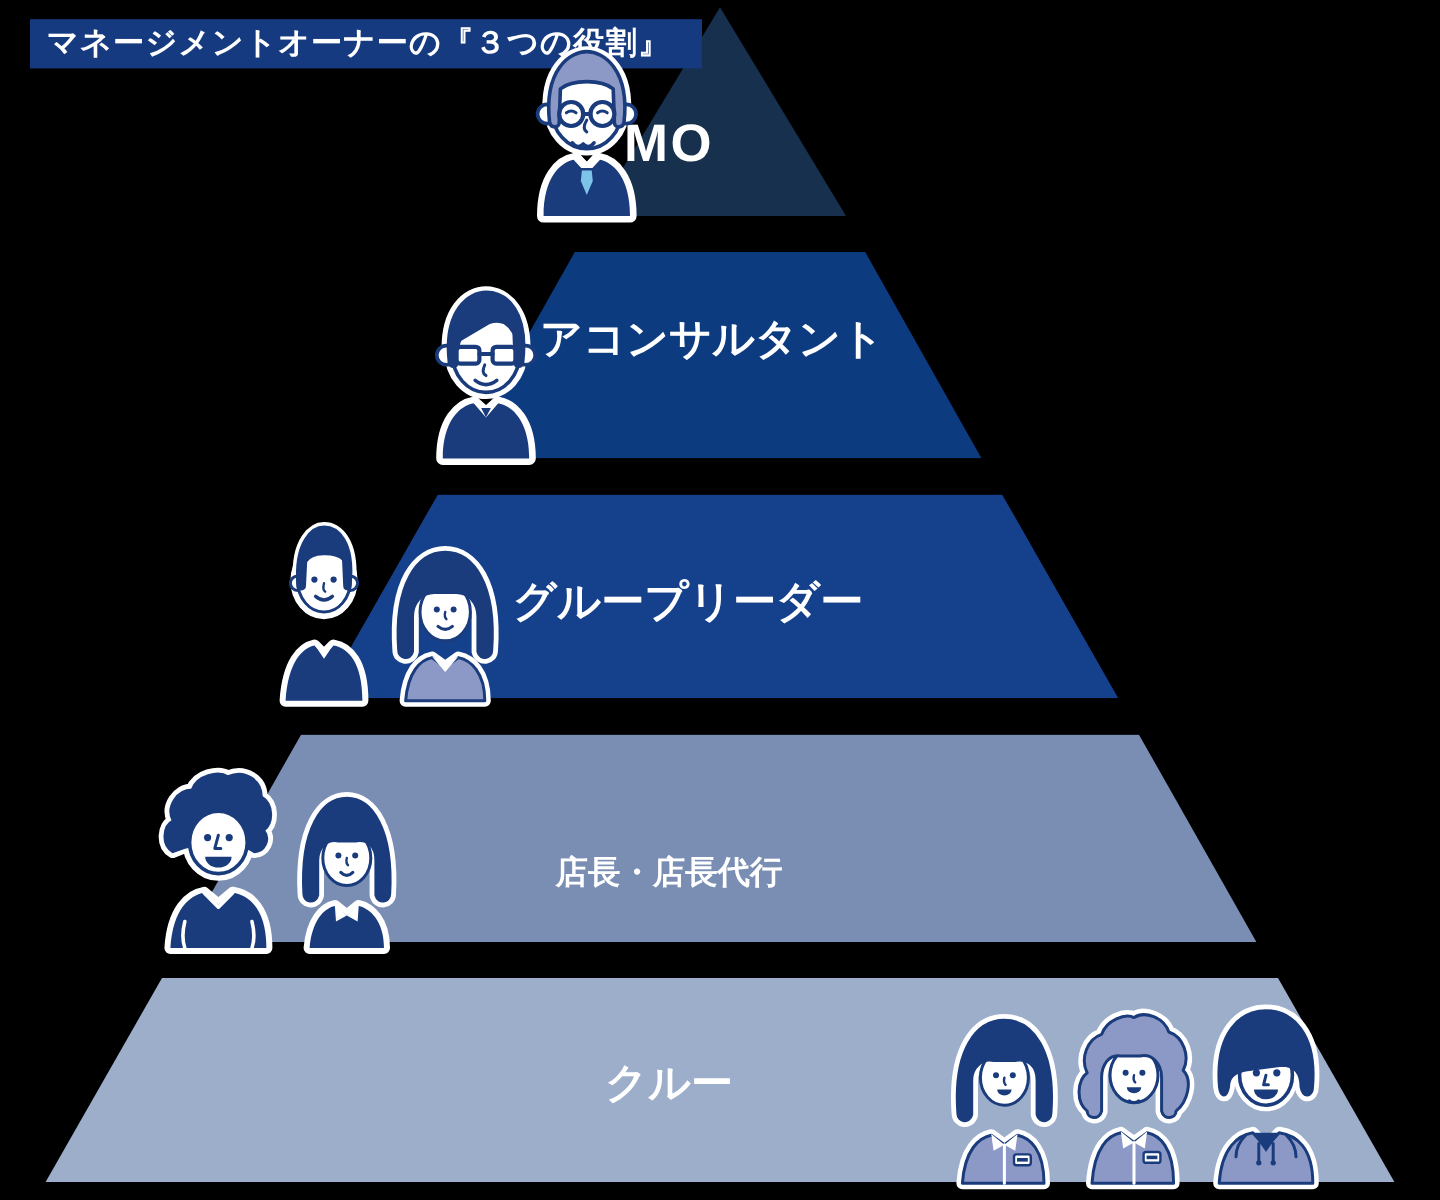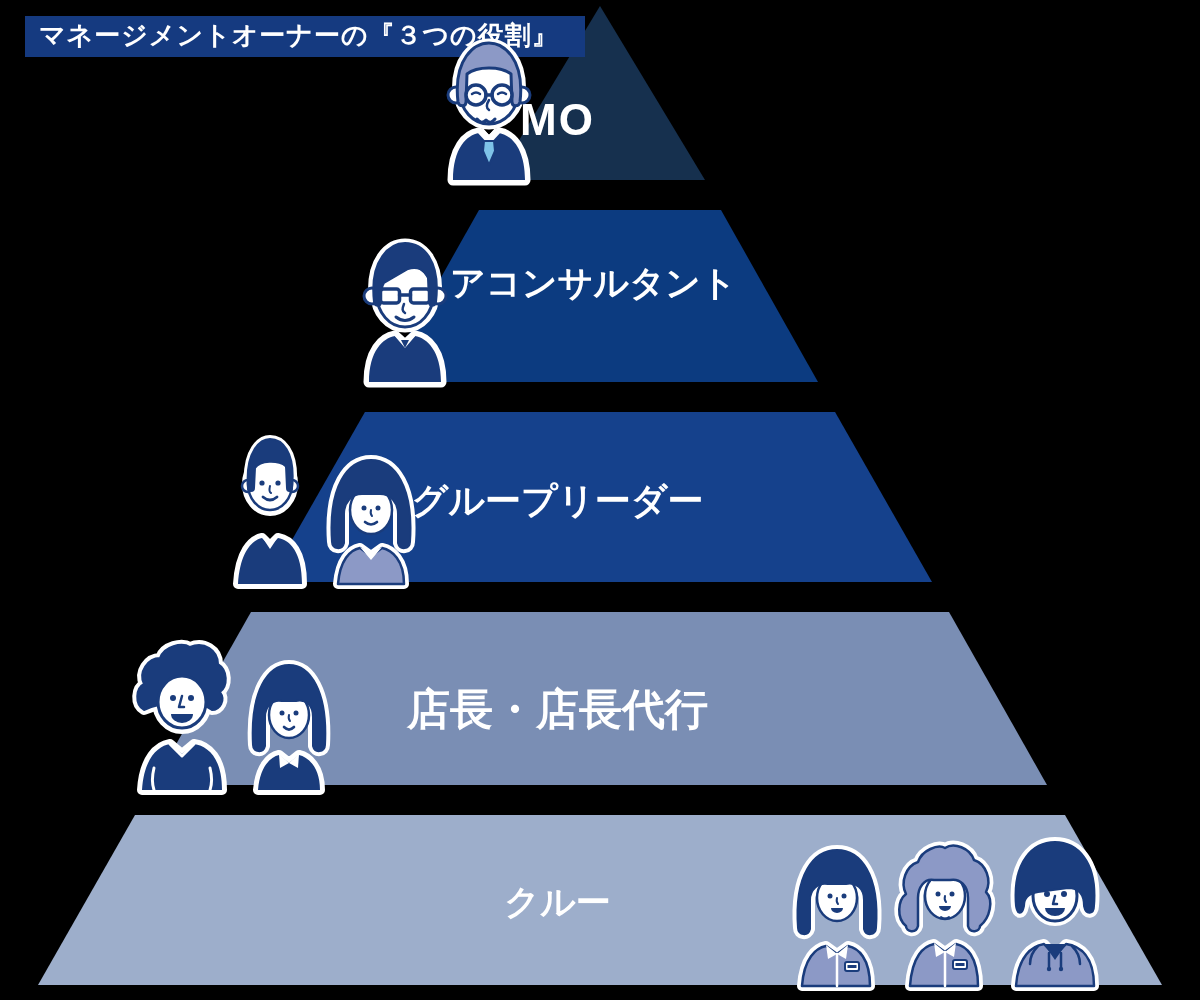--- a/index.html
+++ b/index.html
@@ -11,40 +11,40 @@
   .t1{left:495px;top:6px;width:210px;height:174px;clip-path:polygon(50% 0,100% 100%,0 100%);}
   .t2{left:382px;top:210px;width:436px;height:172px;clip-path:polygon(22.25% 0,77.75% 0,100% 100%,0 100%);}
   .t3{left:268px;top:412px;width:664px;height:170px;clip-path:polygon(14.6% 0,85.4% 0,100% 100%,0 100%);}
   .t4{left:153px;top:612px;width:894px;height:173px;clip-path:polygon(10.96% 0,89.04% 0,100% 100%,0 100%);}
   .t5{left:38px;top:815px;width:1124px;height:170px;clip-path:polygon(8.63% 0,91.37% 0,100% 100%,0 100%);}
   .tier-label{position:absolute;left:0;width:1115px;text-align:center;color:#fff;font-weight:bold;}
   .lbl-mo{top:95px;font-size:44px;font-weight:600;letter-spacing:2px;}
   .lbl-sc{top:259px;font-size:35px;line-height:47px;}
   .lbl-sc .line{display:block;}
   .lbl-gl{top:477px;font-size:36px;}
-  .lbl-t4{top:681px;font-size:43px;}
+  .lbl-t4{top:709px;font-size:27px;}
   .lbl-t5{top:879px;font-size:35px;}
   .char{position:absolute;overflow:visible;}
 </style>
 </head>
 <body>
 
 <div class="stage">
 
   <div class="tier t1" style="background-color: rgb(22, 48, 78);"></div>
   <div class="tier t2" style="background-color: rgb(12, 59, 128);"></div>
   <div class="tier t3" style="background-color: rgb(21, 65, 140);"></div>
   <div class="tier t4" style="background-color: rgb(122, 142, 180);"></div>
   <div class="tier t5" style="background-color: rgb(157, 174, 203);"></div>
 
   <div class="tier-label lbl-mo" style="color: rgb(255, 255, 255);">MO</div>
   <div class="tier-label lbl-sc" style="color: rgb(255, 255, 255);">
     <span class="line">ストアコンサルタント</span>
   </div>
-  <div class="tier-label lbl-gl" style="color: rgb(255, 255, 255);">グループリーダー</div>
+  <div class="tier-label lbl-gl" style="color: rgb(255, 255, 255); padding-left: 16px;">グループリーダー</div>
   <div class="tier-label lbl-t4" style="color: rgb(255, 255, 255);">店長・店長代行</div>
   <div class="tier-label lbl-t5" style="color: rgb(255, 255, 255);">クルー</div>
 
   <div class="badge" style="background-color: rgb(21, 58, 128); color: rgb(255, 255, 255);">マネージメントオーナーの『３つの役割』</div>
 
   <svg class="char" style="left:431px;top:34px;" width="116" height="148" viewBox="0 0 116 148">
     <g stroke-linejoin="round" stroke-linecap="round">
       <g stroke="#fff" stroke-width="11" fill="#fff">
         <path d="M22,146 C22,114 36,101 48,99 L58,108 L68,99 C80,101 94,114 94,146 Z"></path>
         <ellipse cx="58" cy="57" rx="30" ry="33"></ellipse>

